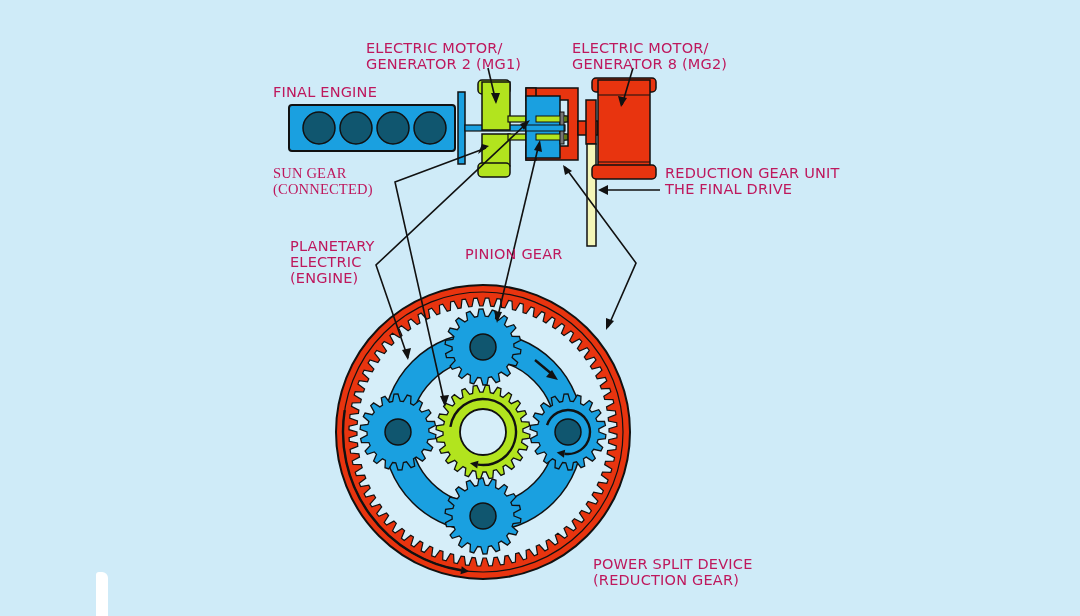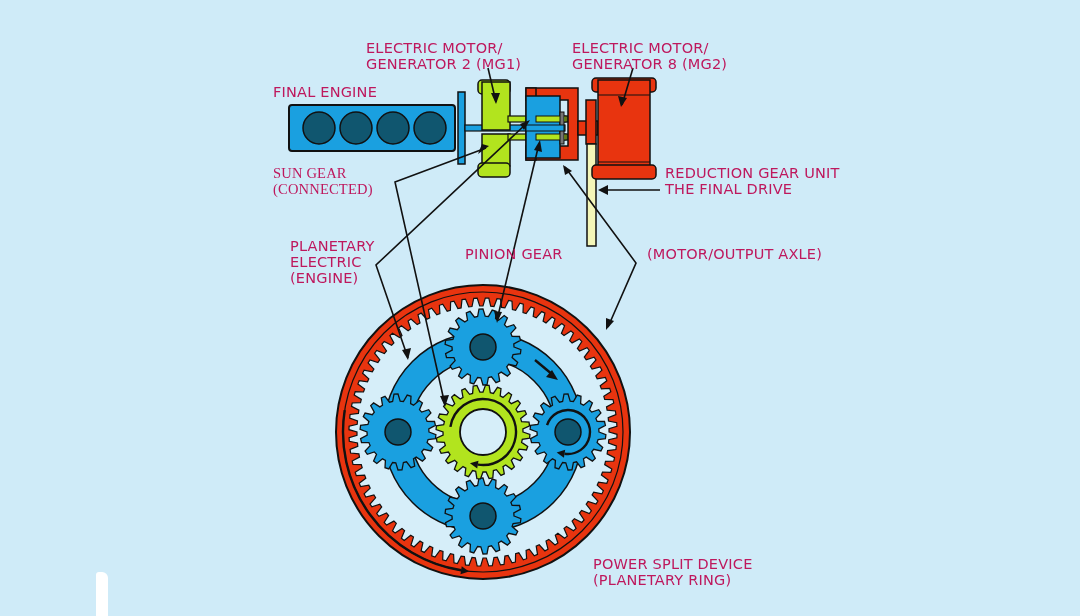--- a/index.html
+++ b/index.html
@@ -115,16 +115,16 @@
   </g>
 </svg>
 
 <div class="lbl" style="left:366px;top:40px;"><div>ELECTRIC MOTOR/</div><div>GENERATOR 2 (MG1)</div></div>
 <div class="lbl" style="left:572px;top:40px;"><div>ELECTRIC MOTOR/</div><div>GENERATOR 8 (MG2)</div></div>
 <div class="lbl" style="left:273px;top:84px;">FINAL ENGINE</div>
 <div class="lbl" style="left:273px;top:165px;font-family:Liberation Serif, serif;"><div>SUN GEAR</div><div>(CONNECTED)</div></div>
 <div class="lbl" style="left:665px;top:165px;"><div>REDUCTION GEAR UNIT</div><div>THE FINAL DRIVE</div></div>
 <div class="lbl" style="left:290px;top:238px;"><div>PLANETARY</div><div>ELECTRIC</div><div>(ENGINE)</div></div>
 <div class="lbl" style="left:429px;top:246px;margin-left:36px;">PINION GEAR</div>
-<div class="lbl" style="left:647px;top:246px;"><div>(MOTOR/OUTPUT AXLE)</div></div>
-<div class="lbl" style="left:593px;top:556px;"><div>POWER SPLIT DEVICE</div><div>(PLANETARY RING)</div></div>
+<div class="lbl" style="left:647px;top:246px;"></div>
+<div class="lbl" style="left:593px;top:556px;"><div>POWER SPLIT DEVICE</div><div>(REDUCTION GEAR)</div></div>
 
 <div class="artifact"></div>
 
 </body></html>

